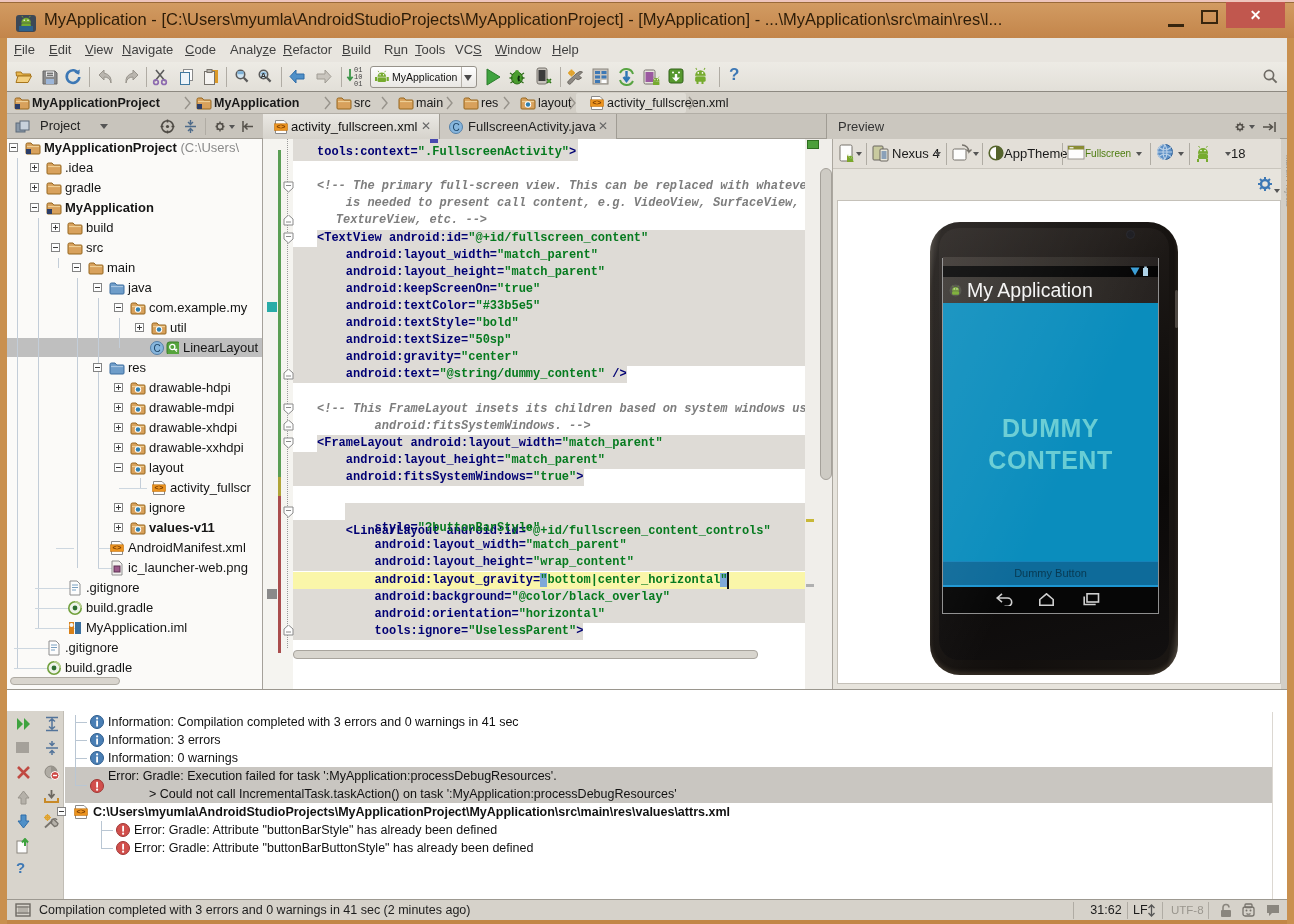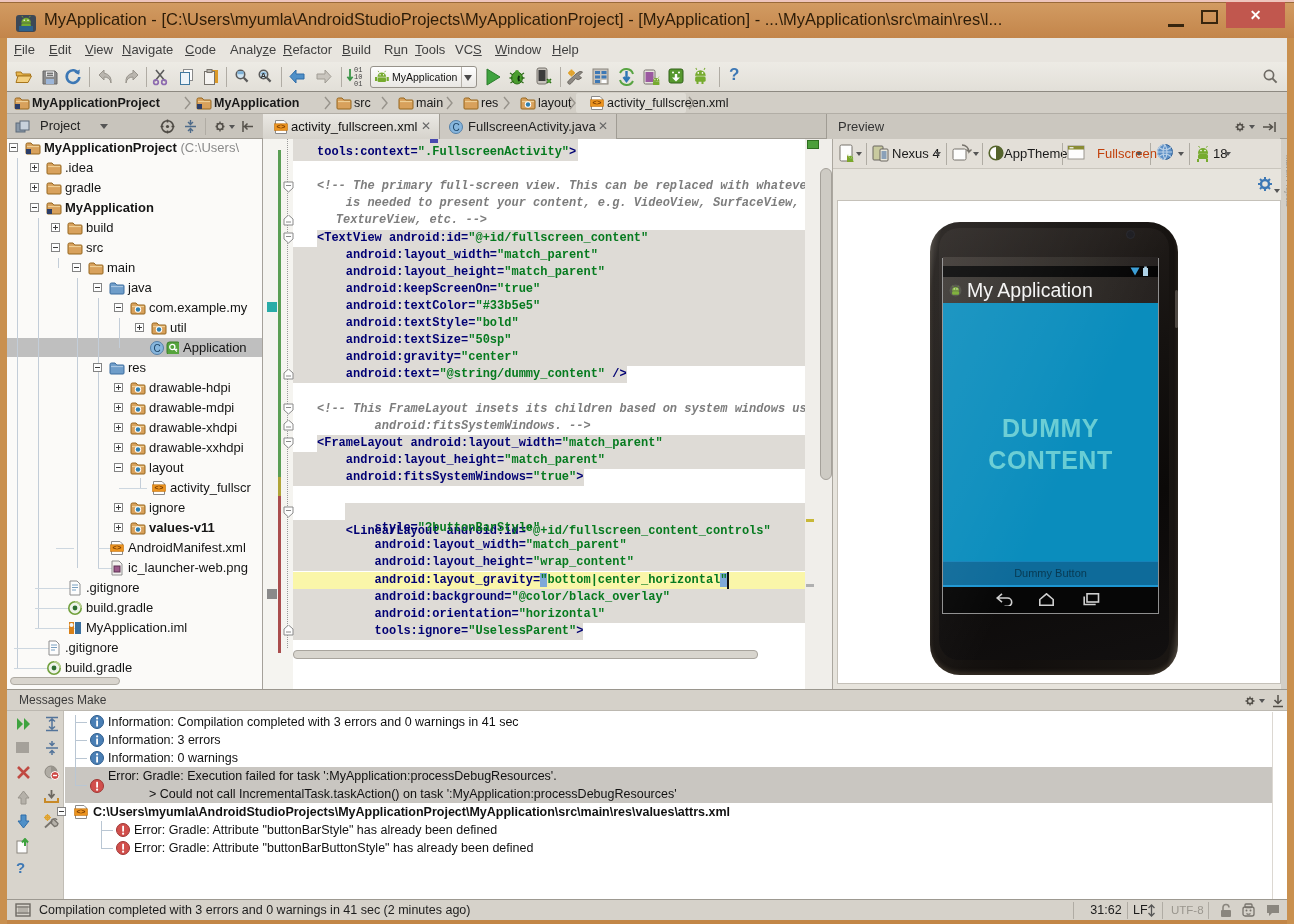--- a/index.html
+++ b/index.html
@@ -423,21 +423,21 @@
 <svg class="a" style="left:144px;top:181px" width="16" height="16">
         <use href="#fd"></use>
       </svg>
 <div class="tr" style="left:163px;top:179px;font-weight:normal">util</div>
 <svg class="a" style="left:142px;top:201px" width="16" height="16">
         <use href="#cls"></use>
       </svg>
 <svg class="a" style="left:159px;top:202px" width="13" height="13">
         <use href="#key"></use>
       </svg>
-<div class="tr" style="left:176px;top:199px;font-weight:normal">Application</div>
+<div class="tr" style="left:176px;top:199px;font-weight:normal">LinearLayout</div>
 <div class="eb" style="left:86px;top:224px"></div>
 <svg class="a" style="left:102px;top:221px" width="16" height="16">
         <use href="#fb"></use>
       </svg>
 <div class="tr" style="left:121px;top:219px;font-weight:normal">res</div>
 <div class="eb p" style="left:107px;top:244px"></div>
 <svg class="a" style="left:123px;top:241px" width="16" height="16">
         <use href="#fd"></use>
       </svg>
 <div class="tr" style="left:142px;top:239px;font-weight:normal">drawable-hdpi</div>
@@ -517,21 +517,21 @@
 <div class="a" style="left:30px;top:329.9px;width:291px;height:17.1px;background:#dedbd6"></div>
 <div class="a" style="left:82px;top:364.1px;width:465px;height:17.1px;background:#dedbd6"></div>
 <div class="a" style="left:30px;top:381.2px;width:517px;height:51.3px;background:#dedbd6"></div>
 <div class="a" style="left:30px;top:449.6px;width:517px;height:34.2px;background:#dedbd6"></div>
 <div class="a" style="left:30px;top:483.8px;width:290px;height:17.1px;background:#dedbd6"></div>
 <div class="a" style="left:30px;top:432.5px;width:517px;height:17.1px;background:#faf6a9"></div>
       <div class="a" style="left:167px;top:0;width:8px;height:4px;background:#4848b0"></div>
 
 <div class="a code" style="left:54px;top:5.0px;height:17.1px;line-height:17.1px"><span class="n">tools:context=</span><span class="g">".FullscreenActivity"</span><span class="n">&gt;</span></div>
 <div class="a code" style="left:54px;top:39.2px;height:17.1px;line-height:17.1px"><span class="cm">&lt;!-- The primary full-screen view. This can be replaced with whatever</span></div>
-<div class="a code" style="left:54px;top:56.3px;height:17.1px;line-height:17.1px"><span class="cm">    is needed to present your content, e.g. VideoView, SurfaceView,</span></div>
+<div class="a code" style="left:54px;top:56.3px;height:17.1px;line-height:17.1px"><span class="cm">    is needed to present call content, e.g. VideoView, SurfaceView,</span></div>
 <div class="a code" style="left:44px;top:73.4px;height:17.1px;line-height:17.1px"><span class="cm">    TextureView, etc. --&gt;</span></div>
 <div class="a code" style="left:54px;top:90.5px;height:17.1px;line-height:17.1px"><span class="n">&lt;TextView android:id=</span><span class="g">"@+id/fullscreen_content"</span></div>
 <div class="a code" style="left:54px;top:107.6px;height:17.1px;line-height:17.1px"><span class="n">    android:layout_width=</span><span class="g">"match_parent"</span></div>
 <div class="a code" style="left:54px;top:124.7px;height:17.1px;line-height:17.1px"><span class="n">    android:layout_height=</span><span class="g">"match_parent"</span></div>
 <div class="a code" style="left:54px;top:141.8px;height:17.1px;line-height:17.1px"><span class="n">    android:keepScreenOn=</span><span class="g">"true"</span></div>
 <div class="a code" style="left:54px;top:158.9px;height:17.1px;line-height:17.1px"><span class="n">    android:textColor=</span><span class="g">"#33b5e5"</span></div>
 <div class="a code" style="left:54px;top:176.0px;height:17.1px;line-height:17.1px"><span class="n">    android:textStyle=</span><span class="g">"bold"</span></div>
 <div class="a code" style="left:54px;top:193.1px;height:17.1px;line-height:17.1px"><span class="n">    android:textSize=</span><span class="g">"50sp"</span></div>
 <div class="a code" style="left:54px;top:210.2px;height:17.1px;line-height:17.1px"><span class="n">    android:gravity=</span><span class="g">"center"</span></div>
 <div class="a code" style="left:54px;top:227.3px;height:17.1px;line-height:17.1px"><span class="n">    android:text=</span><span class="g">"@string/dummy_content"</span><span class="n"> /&gt;</span></div>
@@ -619,38 +619,38 @@
           <circle cx="8" cy="8" r="6.8" fill="#fdfdfd" stroke="#55642c" stroke-width="1.6"></circle>
           <path d="M8 1.2 a6.8 6.8 0 0 1 0 13.6z" fill="#55642c"></path>
         </svg>
 <div class="a ns" style="left:171px;top:0;height:29px;line-height:29px;font-size:13px;color:#1a1a1a">AppTheme</div>
 <div class="sep" style="left:229px;top:4px;height:22px"></div>
 <svg class="a" style="left:234px;top:5px" width="19" height="19">
           <rect x="1" y="2" width="16" height="13" fill="#fdfdfd" stroke="#9a968e"></rect>
           <rect x="1" y="2" width="16" height="3.5" fill="#8a8c33"></rect>
           <rect x="2.5" y="3" width="4" height="1.5" fill="#e8e8d8"></rect>
         </svg>
-<div class="a ns" style="left:264px;top:0;height:29px;line-height:29px;font-size:13px;color:#c2410c">Fullscreen</div>
+<div class="a ns" style="left:252px;top:0;height:29px;line-height:29px;font-size:10px;color:#4d7c0f">Fullscreen</div>
 <div class="a" style="left:303px;top:13px;width:0;height:0;border:3.5px solid transparent;border-top:4.5px solid #555"></div>
 <div class="sep" style="left:317px;top:4px;height:22px"></div>
 <svg class="a" style="left:323px;top:4px" width="20" height="20">
           <circle cx="9" cy="9" r="7.5" fill="#5b8fc6" stroke="#2e5f96"></circle>
           <path d="M9 1.5 a7.5 7.5 0 0 0 0 15 M1.5 9 h15 M3 4.5 a9 9 0 0 0 12 0 M3 13.5 a9 9 0 0 1 12 0" stroke="#bcd2e8" stroke-width="1.1" fill="none"></path>
           <path d="M9 1.5 q-4 7.5 0 15 M9 1.5 q4 7.5 0 15" stroke="#bcd2e8" stroke-width="1.1" fill="none"></path>
         </svg>
 <div class="a" style="left:345px;top:13px;width:0;height:0;border:3.5px solid transparent;border-top:4.5px solid #555"></div>
 <div class="sep" style="left:356px;top:4px;height:22px"></div>
 <svg class="a" style="left:362px;top:4px" width="16" height="20">
           <g transform="translate(0,2)">
             <use href="#andr"></use>
           </g>
           <rect x="2" y="16" width="2" height="3" fill="#76ab2e"></rect>
           <rect x="11" y="16" width="2" height="3" fill="#76ab2e"></rect>
         </svg>
-<div class="a ns" style="left:380px;top:0;height:29px;line-height:29px;font-size:13px;color:#1a1a1a">18</div>
+<div class="a ns" style="left:398px;top:0;height:29px;line-height:29px;font-size:13px;color:#1a1a1a">18</div>
 <div class="a" style="left:392px;top:13px;width:0;height:0;border:3.5px solid transparent;border-top:4.5px solid #555"></div>
 </div>
 <svg class="a" style="left:423px;top:36px" width="18" height="18">
         <circle cx="9" cy="9" r="4" fill="none" stroke="#3d78b5" stroke-width="2.4"></circle>
         <path d="M9 2 v3 M9 13 v3 M2 9 h3 M13 9 h3 M4 4 l2.1 2.1 M11.9 11.9 L14 14 M4 14 l2.1-2.1 M11.9 6.1 L14 4" stroke="#3d78b5" stroke-width="2"></path>
       </svg>
 <div class="a" style="left:441px;top:50px;width:0;height:0;border:3px solid transparent;border-top:4px solid #555"></div>
 <div class="a" style="left:4px;top:61px;width:444px;height:484px;background:#ffffff;border:1px solid #c5c1b9"></div>
 <div class="a" style="left:97px;top:83px;width:248px;height:453px;border-radius:30px;box-shadow:inset 0 -3px 4px rgba(150,130,105,0.25);background:linear-gradient(100deg,#4c4742 0%,#1a1613 4%,#120f0d 50%,#1a1613 96%,#524c46 100%)">
 <div class="a" style="left:9px;top:6px;width:230px;height:432px;border-radius:20px;background:linear-gradient(165deg,#241f1c 0%,#151210 35%,#0b0908 65%,#121010 100%)"></div>
@@ -694,31 +694,20 @@
               <path d="M1.2 3.5 v8 h11.5" fill="none" stroke="#cfcfcf" stroke-width="1.6"></path>
             </svg>
  </div>
 </div>
 <div class="a" style="left:0;top:0;width:248px;height:453px;border-radius:30px;background:linear-gradient(115deg,rgba(255,255,255,0.10) 0%,rgba(255,255,255,0.035) 38%,rgba(255,255,255,0) 55%)"></div>
 </div>
 </div>
 <div class="a" style="left:1281px;top:139px;width:6px;height:551px;background:#d2cec6"></div>
 <div class="a" style="left:1282px;top:155px;width:11px;height:110px;font-size:7.5px;color:#96928a;writing-mode:vertical-rl;font-family:'Liberation Sans',sans-serif">Maven Projects</div>
 <div class="a" style="left:7px;top:689px;width:1280px;height:210px;background:#ffffff;border-top:1px solid #9a968e">
-<div class="a" style="left:0;top:0;width:1280px;height:21px;background:#d5d1c9;border-bottom:1px solid #bcb8b0">
-<div class="a ns" style="left:12px;top:0;height:20px;line-height:20px;font-size:12px;color:#3a3a3a">Messages Make</div>
-<svg class="a" style="left:1236px;top:4px" width="14" height="14">
-          <circle cx="7" cy="7" r="2.6" fill="none" stroke="#54504a" stroke-width="1.5"></circle>
-          <path d="M7 2.5 v2 M7 9.5 v2 M2.5 7 h2 M9.5 7 h2 M4 4 l1.3 1.3 M8.7 8.7 l1.3 1.3 M4 10 l1.3-1.3 M8.7 5.3 l1.3-1.3" stroke="#54504a" stroke-width="1.3"></path>
-        </svg>
-<div class="a" style="left:1252px;top:9px;width:0;height:0;border:3.5px solid transparent;border-top:4.5px solid #555"></div>
-<svg class="a" style="left:1264px;top:4px" width="14" height="14">
-          <path d="M7 1 v8 M3.5 6 L7 9.5 L10.5 6 M2 12.5 h10" stroke="#54504a" stroke-width="1.5" fill="none"></path>
-        </svg>
-</div>
 <div class="a" style="left:0;top:21px;width:57px;height:188px;background:#d8d4cc;border-right:1px solid #c1bdb5"></div>
 <svg class="a" style="left:9px;top:27px" width="17" height="14">
         <path d="M1 1 L7 7 L1 13z" fill="#3fa33f"></path>
         <path d="M8 1 L14 7 L8 13z" fill="#3fa33f"></path>
       </svg>
 <svg class="a" style="left:37px;top:26px" width="16" height="16">
         <path d="M2 1.5 h12 M2 14.5 h12 M8 3 v10 M5 5.5 L8 3 L11 5.5 M5 10.5 L8 13 L11 10.5" stroke="#53749a" stroke-width="1.5" fill="none"></path>
       </svg>
 <div class="a" style="left:9px;top:52px;width:13px;height:11px;background:#a5a19a"></div>
 <svg class="a" style="left:37px;top:50px" width="16" height="16">

